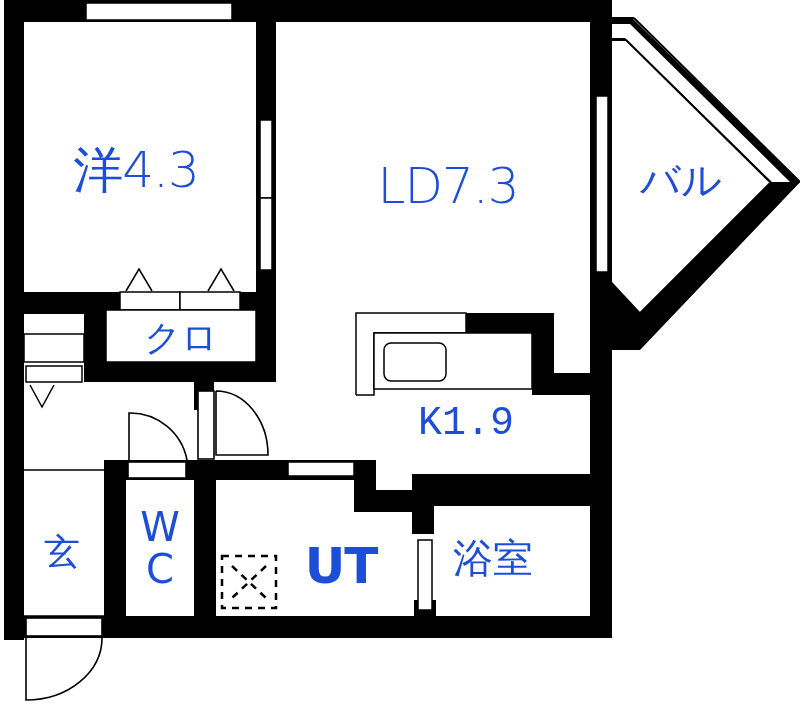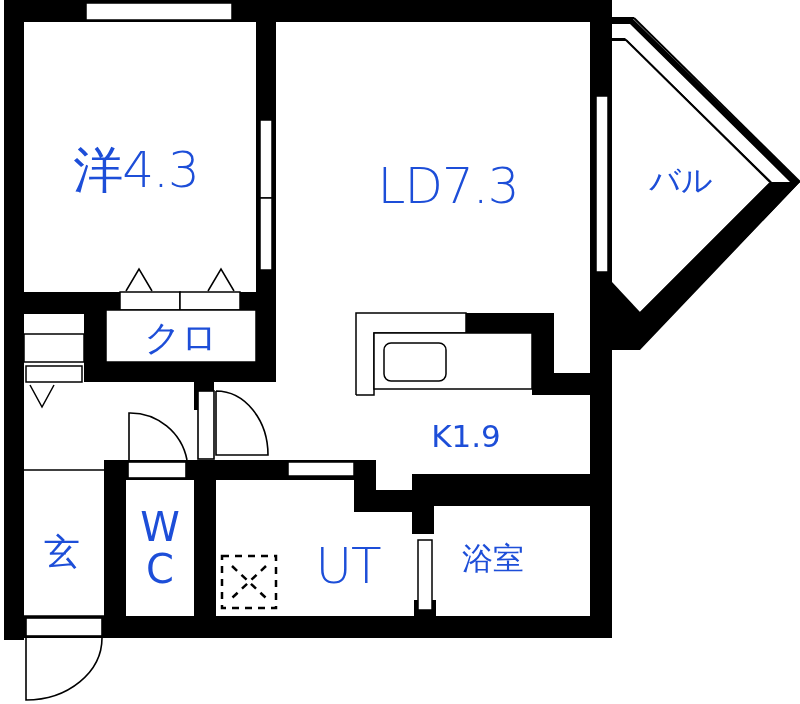--- a/index.html
+++ b/index.html
@@ -1,20 +1,20 @@
 <!DOCTYPE html>
 <html><head>
 <meta charset="utf-8">
 <style>
   html, body { margin: 0; padding: 0; background: #ffffff; }
   body { width: 800px; height: 704px; position: relative; overflow: hidden; font-family: "DejaVu Sans", "Liberation Sans", sans-serif; }
   #plan { position: absolute; left: 0; top: 0; width: 800px; height: 704px; }
   .label { position: absolute; color: #1d4ed8; white-space: nowrap; line-height: 1; transform: translate(-50%, -50%); }
   .big { font-size: 50px; font-weight: 300; letter-spacing: -1px; }
-  .mid { font-size: 31px; }
+  .mid { font-size: 40px; }
   .small { font-size: 36px; text-align: center; }
   .vert { font-size: 40px; line-height: 1.05; text-align: center; white-space: normal; width: 40px; }
 </style>
 </head>
 <body>
 
 <svg id="plan" viewBox="0 0 800 704" xmlns="http://www.w3.org/2000/svg">
   <g fill="#000">
 
     <rect x="4" y="0" width="608" height="22"></rect>
@@ -114,20 +114,20 @@
     <rect x="222" y="556" width="54" height="52"></rect>
     <line x1="232" y1="566" x2="266" y2="598"></line>
     <line x1="266" y1="566" x2="232" y2="598"></line>
   </g>
 </svg>
 
 <div class="label big" style="left:136px; top:170px;">洋4.3</div>
 <div class="label big" style="left:448px; top:186px;">LD7.3</div>
 <div class="label mid" style="left:681px; top:180px;">バル</div>
 <div class="label small" style="left:181px; top:338px;">クロ</div>
-<div class="label mid" style="left:466px; top:436px;">K1.9</div>
+<div class="label mid" style="left:466px; top:424px;font-family:Liberation Mono, monospace;">K1.9</div>
 <div class="label small" style="left:62px; top:552px;">玄</div>
 <div class="label vert" style="left:160px; top:548px;">
   <span>W</span><br>
   <span>C</span>
 </div>
-<div class="label big" style="left:348px; top:566px;">UT</div>
+<div class="label big" style="left:341px; top:566px;font-weight:bold;">UT</div>
 <div class="label mid" style="left:493px; top:558px;">浴室</div>
 
 </body></html>

